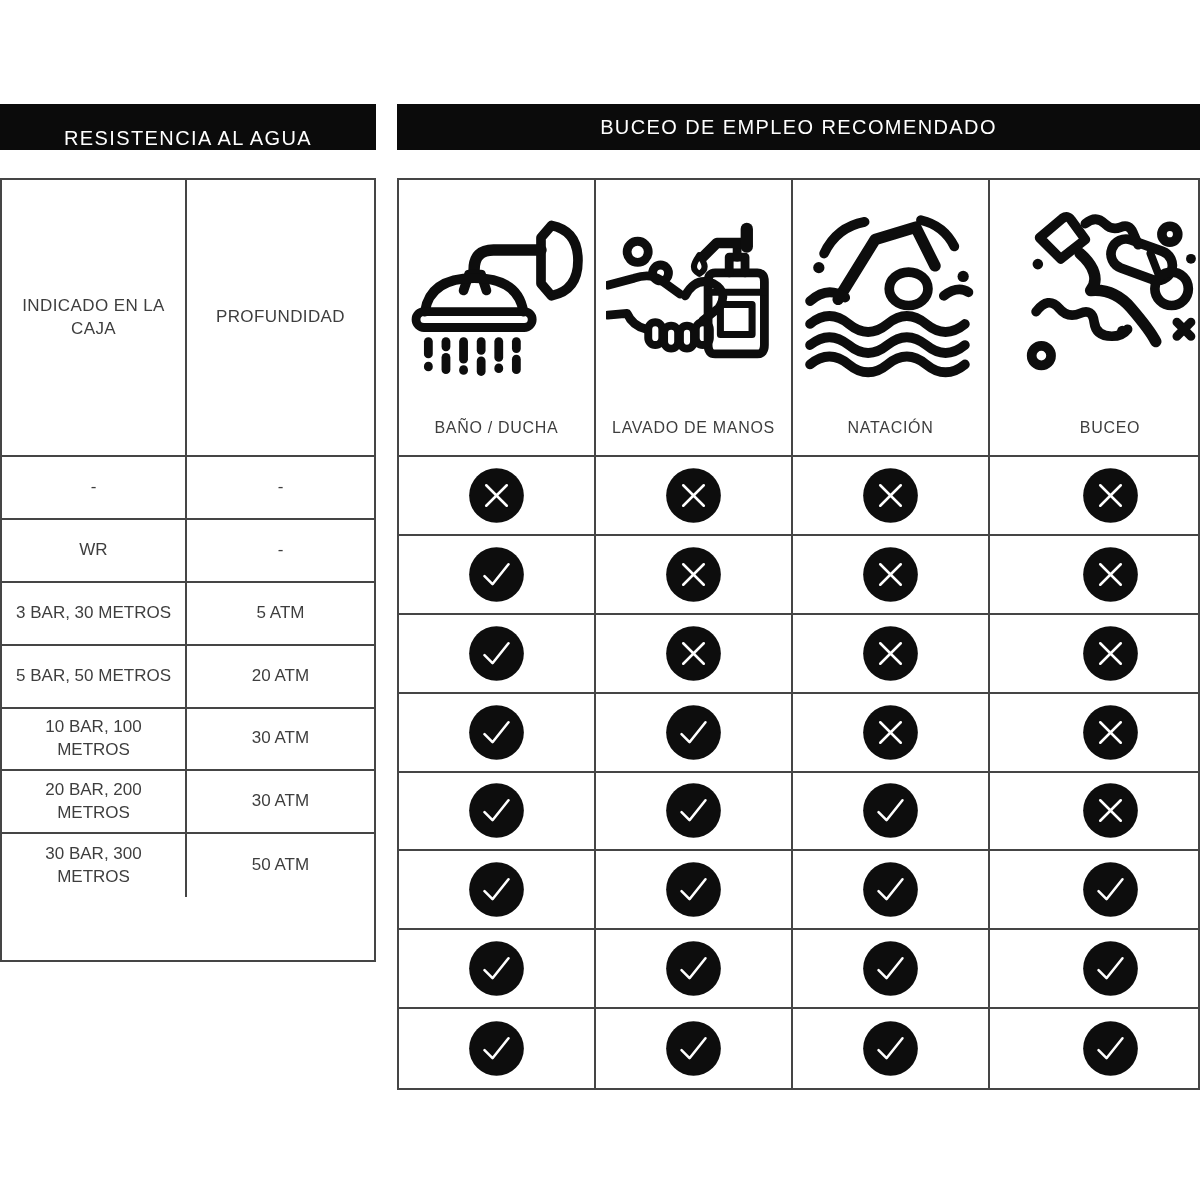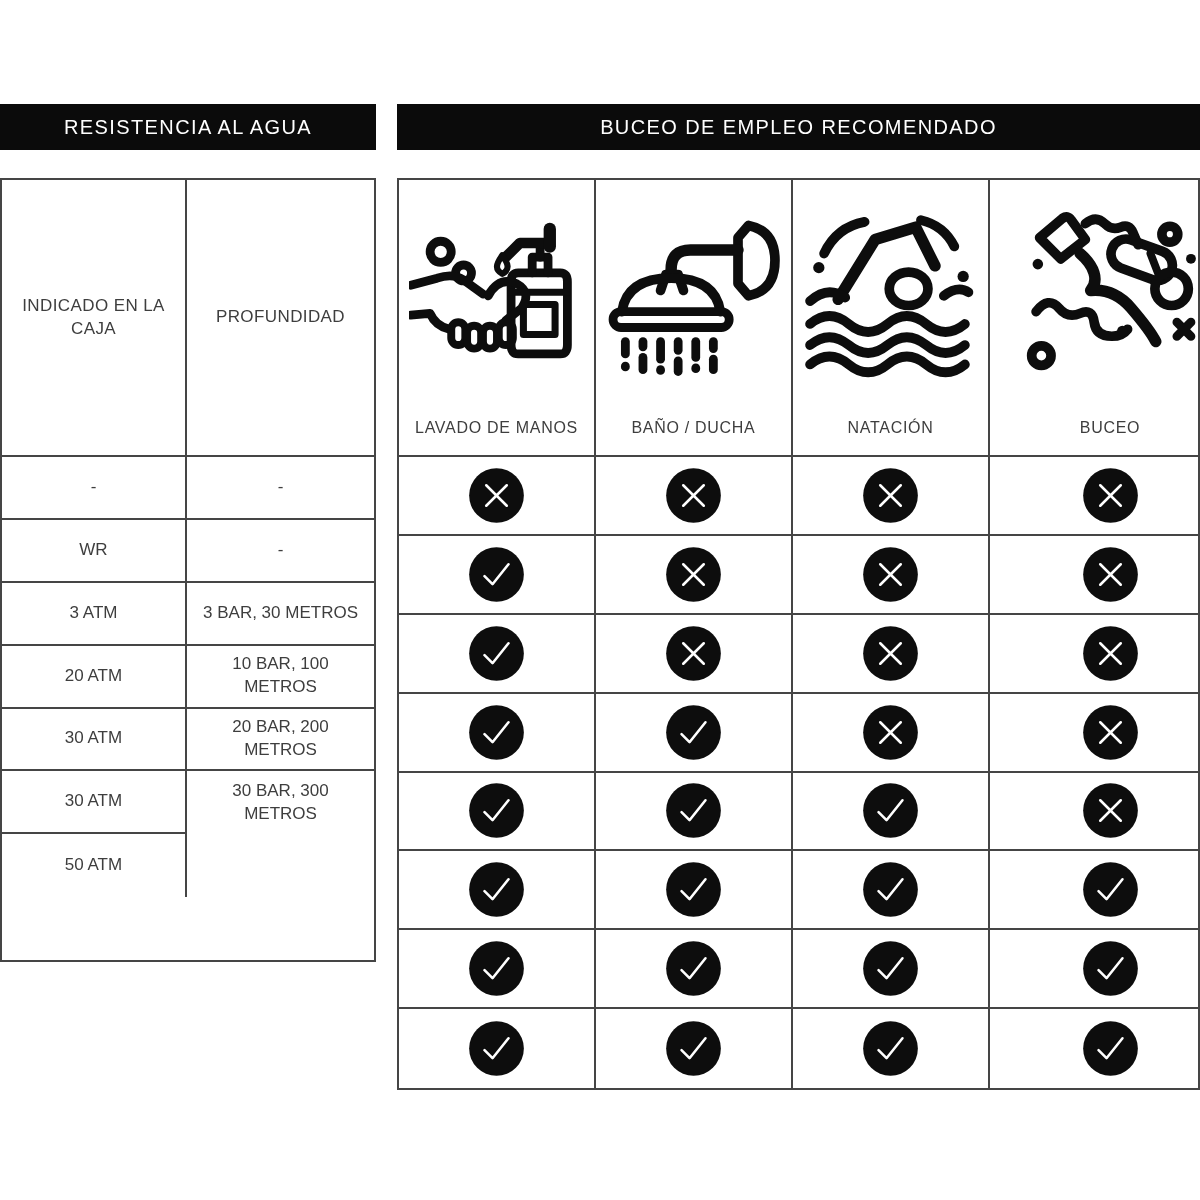--- a/index.html
+++ b/index.html
@@ -5,21 +5,21 @@
   html,body{margin:0;padding:0;}
   body{
     width:1200px;height:1200px;position:relative;background:#ffffff;
     font-family:"Liberation Sans", sans-serif;color:#3e3e3e;overflow:hidden;
   }
   .bar{
     position:absolute;height:46px;background:#0b0b0b;color:#fff;
     display:flex;align-items:center;justify-content:center;
     font-size:20px;letter-spacing:1.4px;font-weight:400;
   }
-  .bar-left{left:0;top:104px;width:376px;}
+  .bar-left{left:0;top:104px;width:376px;align-items:flex-end;}
   .bar-right{left:397px;top:104px;width:803px;}
 
   .wr-table{
     position:absolute;left:0;top:178px;width:376px;height:784px;
     display:grid;grid-template-columns:185px 1fr;
     grid-template-rows:277px repeat(8,1fr);
     border:2px solid #454545;box-sizing:border-box;background:#fff;
   }
   .wr-cell{
     border-right:2px solid #454545;border-bottom:2px solid #454545;
@@ -60,57 +60,33 @@
   <span>BUCEO DE EMPLEO RECOMENDADO</span>
 </div>
 
 <div class="wr-table" id="wr-table">
   <div class="wr-cell wr-head">INDICADO EN LA CAJA</div>
   <div class="wr-cell wr-head">PROFUNDIDAD</div>
 <div class="wr-cell">-</div>
     <div class="wr-cell">-</div>
     <div class="wr-cell">WR</div>
     <div class="wr-cell">-</div>
-    <div class="wr-cell">3 ATM</div>
     <div class="wr-cell">3 BAR, 30 METROS</div>
+    <div class="wr-cell">5 ATM</div>
+    <div class="wr-cell">5 BAR, 50 METROS</div>
     <div class="wr-cell">20 ATM</div>
     <div class="wr-cell">10 BAR, 100 METROS</div>
     <div class="wr-cell">30 ATM</div>
     <div class="wr-cell">20 BAR, 200 METROS</div>
     <div class="wr-cell">30 ATM</div>
     <div class="wr-cell">30 BAR, 300 METROS</div>
     <div class="wr-cell">50 ATM</div>
   </div>
 
 <div class="use-table" id="use-table">
-
-  <div class="use-head">
-    <svg class="activity" viewBox="0 0 100 100">
-      <g fill="none" stroke="#0d0d0d" stroke-width="5" stroke-linecap="round" stroke-linejoin="round">
-        <path d="M62,42 h24 q4,0 4,5 v36 q0,5 -4,5 h-24 q-4,0 -4,-5 v-36 q0,-5 4,-5 z"></path>
-        <path d="M58,53 h32" stroke-width="4"></path>
-        <rect x="65" y="60" width="18" height="17" stroke-width="4"></rect>
-        <path d="M70,42 v-9 h9 v9"></path>
-        <path d="M74.5,33 v-8"></path>
-        <path d="M80,25 h-17 l-8,8" stroke-width="6"></path>
-        <path d="M80,27 v-10" stroke-width="7"></path>
-        <path d="M53,32 c3.5,5 4.5,8 0,10.5 c-4.5,-2.5 -3.5,-5.5 0,-10.5 z" stroke-width="3.5"></path>
-        <circle cx="18" cy="30" r="6"></circle>
-        <circle cx="31" cy="42" r="4.5"></circle>
-        <path d="M1,49 l15,-4 q9,-3 15,1 l11,8"></path>
-        <path d="M1,66 l11,-1 q3,7 11,9"></path>
-        <path d="M45,55 q6,-11 16,-7 q9,5 3,14 l-9,7"></path>
-        <rect x="24" y="70" width="8" height="13" rx="4" stroke-width="4.5"></rect>
-        <rect x="33" y="72" width="8" height="13" rx="4" stroke-width="4.5"></rect>
-        <rect x="42" y="72" width="8" height="13" rx="4" stroke-width="4.5"></rect>
-        <rect x="51" y="70" width="8" height="13" rx="4" stroke-width="4.5"></rect>
-      </g>
-    </svg>
-    <span class="use-label">LAVADO DE MANOS</span>
-  </div>
 
   <div class="use-head">
     <svg class="activity" viewBox="0 0 100 100">
       <g fill="none" stroke="#0d0d0d" stroke-width="5.5" stroke-linecap="round" stroke-linejoin="round">
         <path d="M81,15 q15,3 15,20 q0,17 -15,20 l-6,-7 v-26 z"></path>
         <path d="M75,29 H48 q-11,0 -11,11 v4" stroke-width="6.5"></path>
         <path d="M31,52 l3,-9 h7 l3,9"></path>
         <path d="M9,64 q3,-19 28,-19 q25,0 28,19"></path>
         <rect x="4" y="64" width="66" height="9" rx="4.5" stroke-width="5"></rect>
         <g stroke-width="5">
@@ -127,20 +103,45 @@
           <path d="M61,81 v4"></path>
             <path d="M61,91 v6"></path>
         </g>
       </g>
     </svg>
     <span class="use-label">BAÑO / DUCHA</span>
   </div>
 
   <div class="use-head">
     <svg class="activity" viewBox="0 0 100 100">
+      <g fill="none" stroke="#0d0d0d" stroke-width="5" stroke-linecap="round" stroke-linejoin="round">
+        <path d="M62,42 h24 q4,0 4,5 v36 q0,5 -4,5 h-24 q-4,0 -4,-5 v-36 q0,-5 4,-5 z"></path>
+        <path d="M58,53 h32" stroke-width="4"></path>
+        <rect x="65" y="60" width="18" height="17" stroke-width="4"></rect>
+        <path d="M70,42 v-9 h9 v9"></path>
+        <path d="M74.5,33 v-8"></path>
+        <path d="M80,25 h-17 l-8,8" stroke-width="6"></path>
+        <path d="M80,27 v-10" stroke-width="7"></path>
+        <path d="M53,32 c3.5,5 4.5,8 0,10.5 c-4.5,-2.5 -3.5,-5.5 0,-10.5 z" stroke-width="3.5"></path>
+        <circle cx="18" cy="30" r="6"></circle>
+        <circle cx="31" cy="42" r="4.5"></circle>
+        <path d="M1,49 l15,-4 q9,-3 15,1 l11,8"></path>
+        <path d="M1,66 l11,-1 q3,7 11,9"></path>
+        <path d="M45,55 q6,-11 16,-7 q9,5 3,14 l-9,7"></path>
+        <rect x="24" y="70" width="8" height="13" rx="4" stroke-width="4.5"></rect>
+        <rect x="33" y="72" width="8" height="13" rx="4" stroke-width="4.5"></rect>
+        <rect x="42" y="72" width="8" height="13" rx="4" stroke-width="4.5"></rect>
+        <rect x="51" y="70" width="8" height="13" rx="4" stroke-width="4.5"></rect>
+      </g>
+    </svg>
+    <span class="use-label">LAVADO DE MANOS</span>
+  </div>
+
+  <div class="use-head">
+    <svg class="activity" viewBox="0 0 100 100">
       <g fill="none" stroke="#0d0d0d" stroke-width="5.5" stroke-linecap="round" stroke-linejoin="round">
         <path d="M12,31 q7,-15 23,-18"></path>
         <path d="M67,12 q13,3 19,15"></path>
         <circle cx="9" cy="39" r="3.2" fill="#0d0d0d" stroke="none"></circle>
         <circle cx="91" cy="44" r="3.2" fill="#0d0d0d" stroke="none"></circle>
         <path d="M20,57 L41,23 L64,16 L75,38" stroke-width="6.5"></path>
         <ellipse cx="60" cy="51" rx="11" ry="9.5"></ellipse>
         <path d="M4,58 q10,-9 20,-2"></path>
         <path d="M80,55 q8,-6 14,-2"></path>
         <path d="M4,71 q11,-9 22,0 t22,0 t22,0 t22,0"></path>

